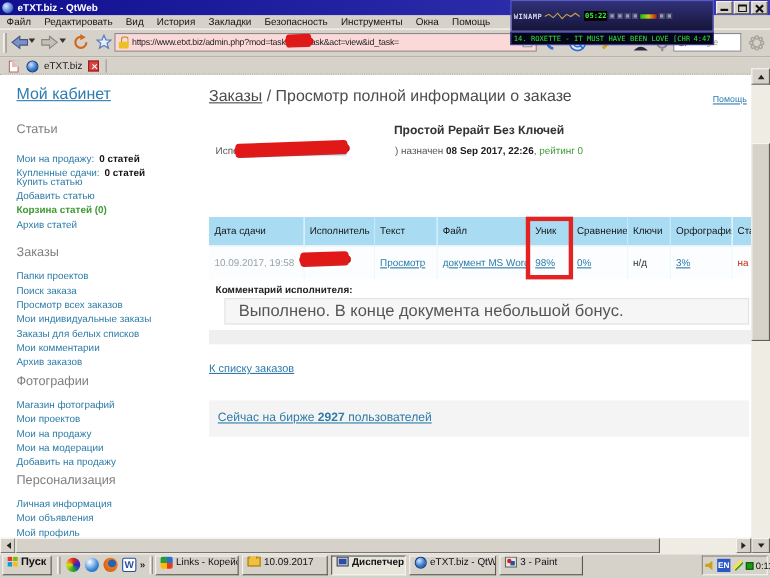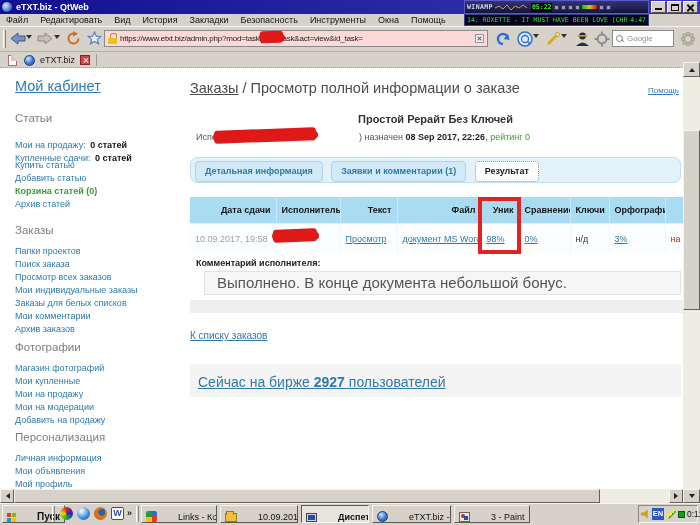--- a/index.html
+++ b/index.html
@@ -16,21 +16,21 @@
   .wbtn{top:1px;width:15px;height:12px;background:#d6d2ca;border:1px solid;
     border-color:#f8f6f0 #50504a #50504a #f8f6f0}
   .wbtn i{position:absolute;display:block}
   .g-min{left:3px;bottom:2px;width:7px;height:2px;background:#111}
   .g-max{left:3px;top:2px;width:8px;height:7px;border:1px solid #111;border-top-width:2px}
   .g-x1,.g-x2{left:2px;top:5px;width:9px;height:2px;background:#111}
   .g-x1{transform:rotate(45deg)} .g-x2{transform:rotate(-45deg)}
 
   
   .winamp{left:464px;top:0;width:185px;height:26px;z-index:40;font-family:"DejaVu Sans Mono",monospace}
-  .wa-main{height:14px;background:linear-gradient(#32327a,#141438);border:1px solid #5a5ac0;
+  .wa-main{height:29px;background:linear-gradient(#32327a,#141438);border:1px solid #5a5ac0;
     display:flex;align-items:center;gap:2px;padding:0 2px}
   .wa-brand{color:#d4d8ec;font-size:6.5px;font-weight:bold;letter-spacing:.4px}
   .wa-time{background:#000;color:#39f139;font-size:6.5px;font-weight:bold;padding:0 1px;line-height:9px}
   .wa-sq{width:5px;height:5px;background:#9a9ab2;border:1px solid #3a3a60;display:inline-block}
   .wa-vol{width:15px;height:4px;background:linear-gradient(90deg,#17b917,#c9c917,#c61717)}
   .wa-row2{height:12px;background:#05051a;border:1px solid #3c3c9c;display:flex;align-items:center;
     justify-content:space-between;padding:0 2px}
   .wa-track{color:#2fe42f;font-size:6.5px;white-space:nowrap;overflow:hidden}
   .wa-dur{color:#2fe42f;font-size:6.5px;padding-left:3px}
 
@@ -90,52 +90,52 @@
   .rating{color:#3f9a35}
   .redact-gap{display:inline-block;width:106px;height:9px;vertical-align:-1px}
 
   .tabsbox{left:190px;top:89px;width:491px;height:26px;background:#e3f1fa;
     border:1px solid #c2dfee;border-radius:7px}
   .ptab{display:inline-block;font-size:9px;font-weight:bold;padding:4px 9px 5px;margin:3px 0 0 4px;
     border:1px solid #aed3e6;border-radius:4px;background:#d2eaf7;color:#2c7ca9;text-decoration:none}
   .ptab.active{background:#fdfdfd;border:1px dotted #7e9fb2;color:#222}
 
   table.res{left:190px;top:129px;border-collapse:collapse;table-layout:fixed;width:520px;font-size:9px}
-  table.res th{background:#a9dcf3;color:#161616;font-weight:bold;text-align:right;
+  table.res th{background:#a9dcf3;color:#161616;font-weight:normal;text-align:left;
     padding:8px 5px;border-right:1px solid #c9e9f9;white-space:nowrap;overflow:hidden}
   table.res td{background:#fbfdff;padding:10px 5px;border-top:1px solid #ddeef9;
     border-right:1px solid #eef7fc;white-space:nowrap;overflow:hidden}
   .t-date{color:#9aa2a8}
   a.tl{color:#2d7ba8;text-decoration:underline}
   .t-nd{color:#333}
   .t-status{color:#c42a12}
 
   .cmt-label{font-size:9px;font-weight:bold;color:#222}
   .cmt-box{left:204px;top:203px;width:477px;height:24px;background:#f6f6f6;border:1px solid #e2e2e2}
   .cmt-text{font-size:15px;color:#555;line-height:22px;padding-left:12px;white-space:nowrap;overflow:hidden}
   .grayband{left:190px;top:232px;width:493px;height:13px;background:#efefef}
   .backlink{font-size:10px;color:#2d7ba8;text-decoration:underline}
   .onlinebar{left:190px;top:296px;width:491px;height:33px;background:#f4f4f4}
-  .online{font-size:14px;color:#2d7ba8;text-decoration:underline}
+  .online{font-size:11px;color:#2d7ba8;text-decoration:underline}
   .online b{font-weight:bold}
 
   
   .vscroll{left:683px;top:62px;width:17px;height:441px;background:#efece4}
   .hscroll{left:0;top:489px;width:683px;height:14px;background:#efece4}
   .scroll-btn{background:#d6d2ca;border:1px solid;border-color:#f6f4ee #62605a #62605a #f6f4ee;
     display:flex;align-items:center;justify-content:center}
   .tri-up{width:0;height:0;border:3px solid transparent;border-bottom:4px solid #222;margin-top:-2px}
   .tri-dn{width:0;height:0;border:3px solid transparent;border-top:4px solid #222;margin-bottom:-2px}
   .tri-l{width:0;height:0;border:3px solid transparent;border-right:4px solid #222;margin-left:-2px}
   .tri-r{width:0;height:0;border:3px solid transparent;border-left:4px solid #222;margin-right:-2px}
 
   
   .taskbar{left:0;top:503px;width:700px;height:22px;background:#d6d2ca;border-top:1px solid #f6f4ee}
   .tb-raised{background:#d6d2ca;border:1px solid;border-color:#f6f4ee #5a584f #5a584f #f6f4ee;
-    display:flex;align-items:flex-end;gap:21px;padding:0 4px;font-size:9px;color:#111;overflow:hidden;white-space:nowrap}
+    display:flex;align-items:flex-start;gap:3px;padding:0 4px;font-size:9px;color:#111;overflow:hidden;white-space:nowrap}
   .tb-active{border-color:#5a584f #f6f4ee #f6f4ee #5a584f;background:#e7e4dc;font-weight:bold}
   .tb-sep{width:3px;height:16px;border-left:1px solid #fff;border-right:1px solid #8a877f}
   .flag{display:inline-grid;grid-template-columns:4px 4px;grid-template-rows:4px 4px;gap:1px;flex:none}
   .flag i:nth-child(1){background:#e23b22}.flag i:nth-child(2){background:#7fba00}
   .flag i:nth-child(3){background:#0f9bd7}.flag i:nth-child(4){background:#ffba08}
   .start-txt{font-size:10px;font-weight:bold}
   .ql{width:13px;height:13px;border-radius:50%;flex:none}
   .ql-swirl{background:conic-gradient(#d22,#22d,#2a2,#dd2,#d22)}
   .ql-ball{background:radial-gradient(circle at 35% 30%,#fff,#3a87d8 60%,#14488f)}
   .ql-fox{background:radial-gradient(circle at 60% 40%,#2b5fb0 30%,#e87a1e 35%,#c84d08)}
@@ -337,21 +337,21 @@
     <a class="abs sb-link" style="left:15px;top:178px">Папки проектов</a>
     <a class="abs sb-link" style="left:15px;top:191px">Поиск заказа</a>
     <a class="abs sb-link" style="left:15px;top:204px">Просмотр всех заказов</a>
     <a class="abs sb-link" style="left:15px;top:217px">Мои индивидуальные заказы</a>
     <a class="abs sb-link" style="left:15px;top:230px">Заказы для белых списков</a>
     <a class="abs sb-link" style="left:15px;top:243px">Мои комментарии</a>
     <a class="abs sb-link" style="left:15px;top:256px">Архив заказов</a>
 
     <div class="abs sb-h" style="left:15px;top:273px">Фотографии</div>
     <a class="abs sb-link" style="left:15px;top:295px">Магазин фотографий</a>
-    <a class="abs sb-link" style="left:15px;top:308px">Мои купленные</a>
+    <a class="abs sb-link" style="left:15px;top:308px">Мои проектов</a>
     <a class="abs sb-link" style="left:15px;top:321px">Мои на продажу</a>
     <a class="abs sb-link" style="left:15px;top:334px">Мои на модерации</a>
     <a class="abs sb-link" style="left:15px;top:347px">Добавить на продажу</a>
 
     <div class="abs sb-h" style="left:15px;top:363px">Персонализация</div>
     <a class="abs sb-link" style="left:15px;top:385px">Личная информация</a>
     <a class="abs sb-link" style="left:15px;top:398px">Мои объявления</a>
     <a class="abs sb-link" style="left:15px;top:411px">Мой профиль</a>
 
     <div class="abs crumb" style="left:190px;top:12px">
@@ -360,25 +360,20 @@
     <a class="abs help" style="left:648px;top:18px">Помощь</a>
 
     <div class="abs order-title" style="left:190px;top:45px;width:491px">Простой Рерайт Без Ключей</div>
 
     <div class="abs exec" style="left:196px;top:64px">
       <span>Исполнитель</span>
       <span class="redact-gap"></span><span>) назначен</span>
       <b>08 Sep 2017, 22:26</b><span>, </span><span class="rating">рейтинг 0</span>
     </div>
 
-    <div class="abs tabsbox">
-      <a class="ptab">Детальная информация</a>
-      <a class="ptab">Заявки и комментарии (1)</a>
-      <a class="ptab active">Результат</a>
-    </div>
 
     <table class="res abs">
       <colgroup>
         <col style="width:86px">
           <col style="width:64px">
           <col style="width:57px">
           <col style="width:84px">
         <col style="width:38px">
           <col style="width:51px">
           <col style="width:39px">

